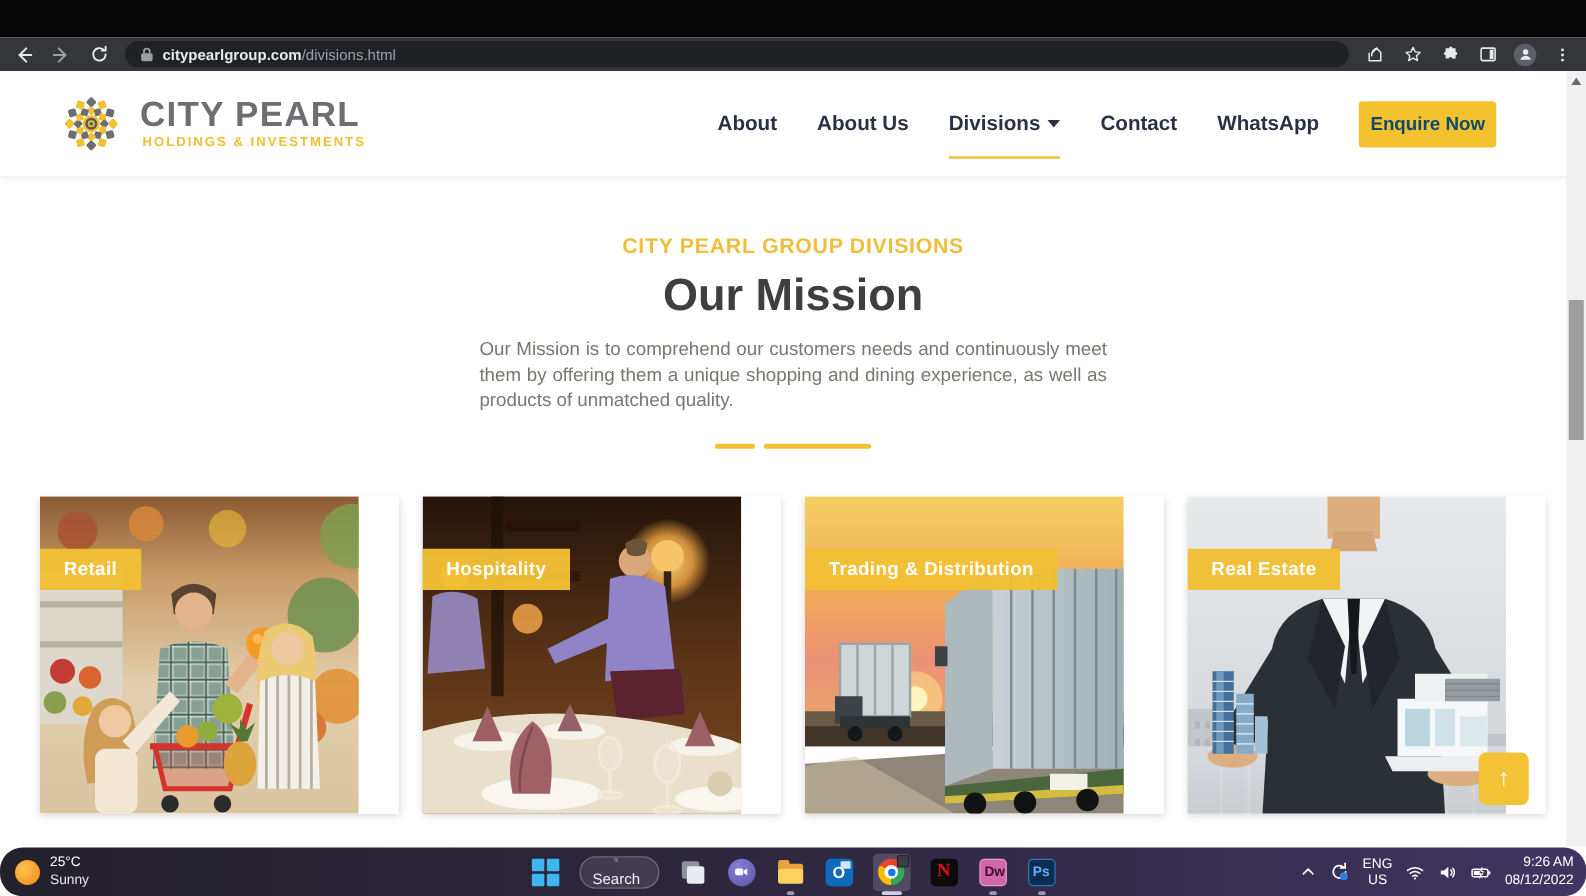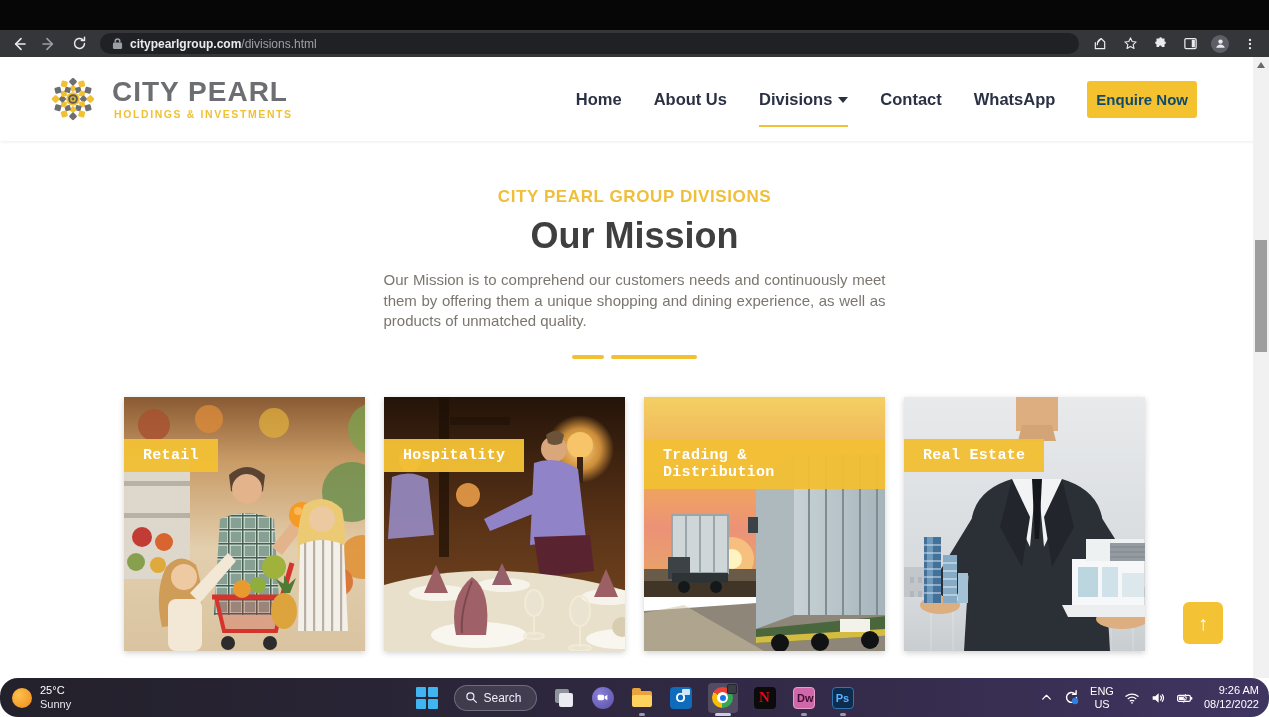--- a/index.html
+++ b/index.html
@@ -35,39 +35,39 @@
 
   .hero { text-align:center; padding-top:46px; }
   .kicker { color:#EFBE3A; font-size:17px; font-weight:bold; letter-spacing:.6px; }
   .mission-title { font-size:36px; font-weight:bold; color:#3f3f3f; margin-top:8px; }
   .mission-body { width:502px; margin:13px auto 0; text-align:justify; font-size:15px; line-height:1.38; color:#7b766f; }
   .divider { margin-top:23px; display:flex; justify-content:center; align-items:center; gap:7px; }
   .divider .d1 { width:32px; height:4px; background:#F1C033; border-radius:2px; }
   .divider .d2 { width:86px; height:4px; background:#F1C033; border-radius:2px; }
 
   .cards { display:flex; justify-content:center; gap:19px; margin-top:38px; }
-  .card { position:relative; width:241px; height:254px; overflow:hidden; box-shadow:0 2px 6px rgba(0,0,0,.18);font-family:Liberation Mono, monospace; }
+  .card { position:relative; width:287px; height:254px; overflow:hidden; box-shadow:0 2px 6px rgba(0,0,0,.18); }
   .card svg { display:block; width:255px; height:254px; }
   .badge { position:absolute; left:0; top:42px; background:rgba(242,191,53,.97); color:#fff; font-size:15px; font-weight:bold; padding:8px 19px; letter-spacing:.3px; }
 
   .scroll-top { position:absolute; right:46px; bottom:34px; width:40px; height:42px; background:#F4C235; border:none; border-radius:6px; color:#fff; font-size:20px; cursor:pointer; z-index:30; }
 
   
   .taskbar { position:absolute; left:0; bottom:0; width:100%; height:39px; background:linear-gradient(90deg,#23212b 0%,#292435 30%,#352c4c 70%,#403561 100%); display:flex; align-items:center; color:#fff; z-index:50;border-radius:18px; }
   .weather { display:flex; align-items:center; gap:8px; padding-left:12px; cursor:pointer; }
   .sun { width:20px; height:20px; border-radius:50%; background:radial-gradient(circle at 35% 35%, #ffc14d, #f08a18); }
   .weather-text { font-size:11px; line-height:1.2; }
   .weather-cond { color:#e6e3ee; }
 
   .task-center { position:absolute; left:50%; transform:translateX(-50%); display:flex; align-items:center; gap:15px; height:100%; }
   .task-ic { position:relative; width:24px; height:24px; display:flex; align-items:center; justify-content:center; cursor:pointer; }
   .task-ic.running::after { content:""; position:absolute; bottom:-6px; left:50%; transform:translateX(-50%); width:6px; height:3px; border-radius:2px; background:#9b97b8; }
   .task-ic.active-app { background:rgba(255,255,255,.16); border-radius:4px; width:30px; height:30px; }
   .task-ic.active-app::after { content:""; position:absolute; bottom:-3px; left:50%; transform:translateX(-50%); width:16px; height:3px; border-radius:2px; background:#cfcde6; }
-  .search-pill { display:flex; align-items:center; gap:6px; height:26px; padding:0 14px 0 10px; background:rgba(255,255,255,.10); border:1px solid rgba(255,255,255,.25); border-radius:13px; cursor:pointer; }
+  .search-pill { display:flex; align-items:center; gap:6px; height:26px; padding:0 14px 0 10px; background:rgba(255,255,255,.10); border:1px solid rgba(255,255,255,.25); border-radius:13px; cursor:pointer;flex-direction:column; }
   .search-pill span { font-size:12px; color:#f0eef6; }
 
   .win-logo { display:grid; grid-template-columns:10px 10px; grid-template-rows:10px 10px; gap:2px; }
   .win-logo div { background:#3fb6f2; border-radius:1px; }
 
   .appbox { width:22px; height:22px; border-radius:4px; display:flex; align-items:center; justify-content:center; font-weight:bold; font-size:11px; }
   .netflix-box { background:#0b0b0b; color:#e50914; font-size:15px; font-family:"Liberation Serif", serif; }
   .dw-box { background:#d167ab; color:#3c0f2e; border:1.5px solid #e79cc9;justify-content:flex-end; }
   .ps-box { background:#0d2c4e; color:#5cb3ff; border:1.5px solid #2f77b6; }
   .chrome-ball { position:relative; width:21px; height:21px; border-radius:50%; background:conic-gradient(#EA4335 0 60deg, #34A853 60deg 180deg, #FBBC05 180deg 300deg, #EA4335 300deg 360deg); }
@@ -195,21 +195,21 @@
           <circle cx="50" cy="50" r="6.2" fill="none" stroke="#58595b" stroke-width="3.2"></circle>
           <circle cx="50" cy="50" r="2.4" fill="#58595b"></circle>
         </svg>
         <div class="logo-text">
           <div class="logo-name">CITY PEARL</div>
           <div class="logo-tagline">HOLDINGS &amp; INVESTMENTS</div>
         </div>
       </div>
 
       <div class="nav">
-        <div class="nav-item"><span>Home</span></div>
+        <div class="nav-item"><span>About</span></div>
         <div class="nav-item"><span>About Us</span></div>
         <div class="nav-item active"><span>Divisions</span><span class="caret"></span></div>
         <div class="nav-item"><span>Contact</span></div>
         <div class="nav-item"><span>WhatsApp</span></div>
         <button class="enquire-btn">Enquire Now</button>
       </div>
     </div>
 
     <div class="hero">
       <div class="kicker">CITY PEARL GROUP DIVISIONS</div>

